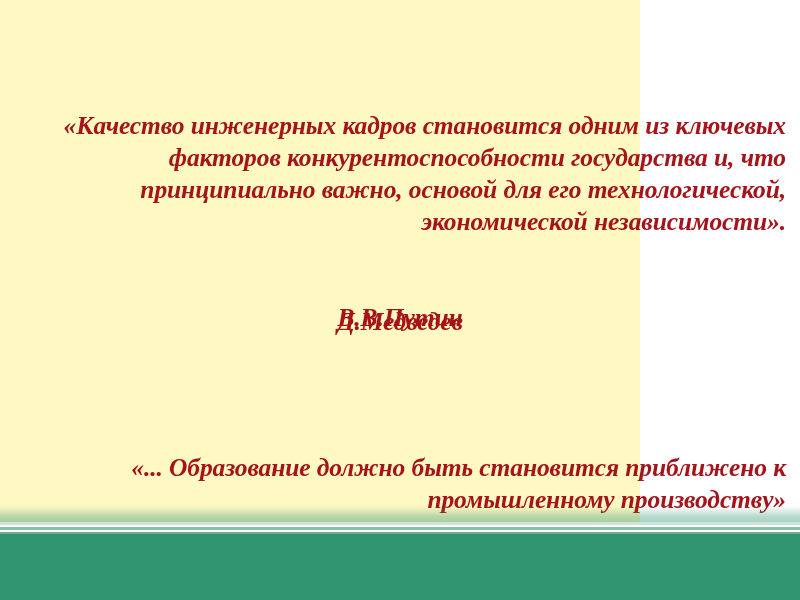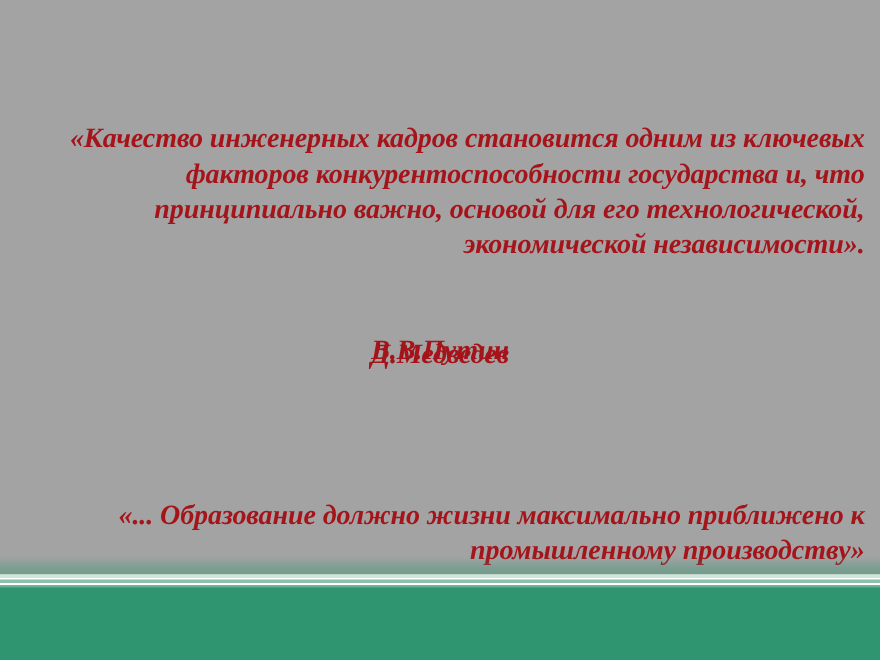--- a/index.html
+++ b/index.html
@@ -11,23 +11,23 @@
     height: 600px;
     background: #ffffff;
     font-family: "Liberation Serif", "DejaVu Serif", serif;
     overflow: hidden;
     position: relative;
   }
 
   .slide {
     position: absolute;
     inset: 0;
-    width: 800px;
+    width: 640px;
     height: 600px;
-    background: #a3a3a3;
+    background: #fef9c3;
   }
 
   
   .quote-area {
     position: absolute;
     left: 0;
     top: 0;
     width: 800px;
     height: 505px;
     padding: 0;
@@ -116,21 +116,21 @@
     <div class="quote-block" id="quote-block-1">
       <span class="quote-body">«Качество инженерных кадров становится одним из ключевых факторов конкурентоспособности государства и, что принципиально важно, основой для его технологической, экономической независимости».</span>
       <span class="quote-author">В.В.Путин</span>
     </div>
 
     <div class="quote-block" id="quote-block-2">
       <span class="quote-author">Д.Медведев</span>
     </div>
 
     <div class="quote-block" id="quote-block-3">
-      <span class="quote-body">«... Образование должно жизни максимально приближено к промышленному производству»</span>
+      <span class="quote-body">«... Образование должно быть становится приближено к промышленному производству»</span>
       <span class="quote-author">В.В.Путин</span>
     </div>
 
   </div>
 
   <div class="footer-band">
     <div class="band-fade"></div>
     <div class="band-stripe stripe-1"></div>
     <div class="band-stripe stripe-2"></div>
     <div class="band-stripe stripe-3"></div>

